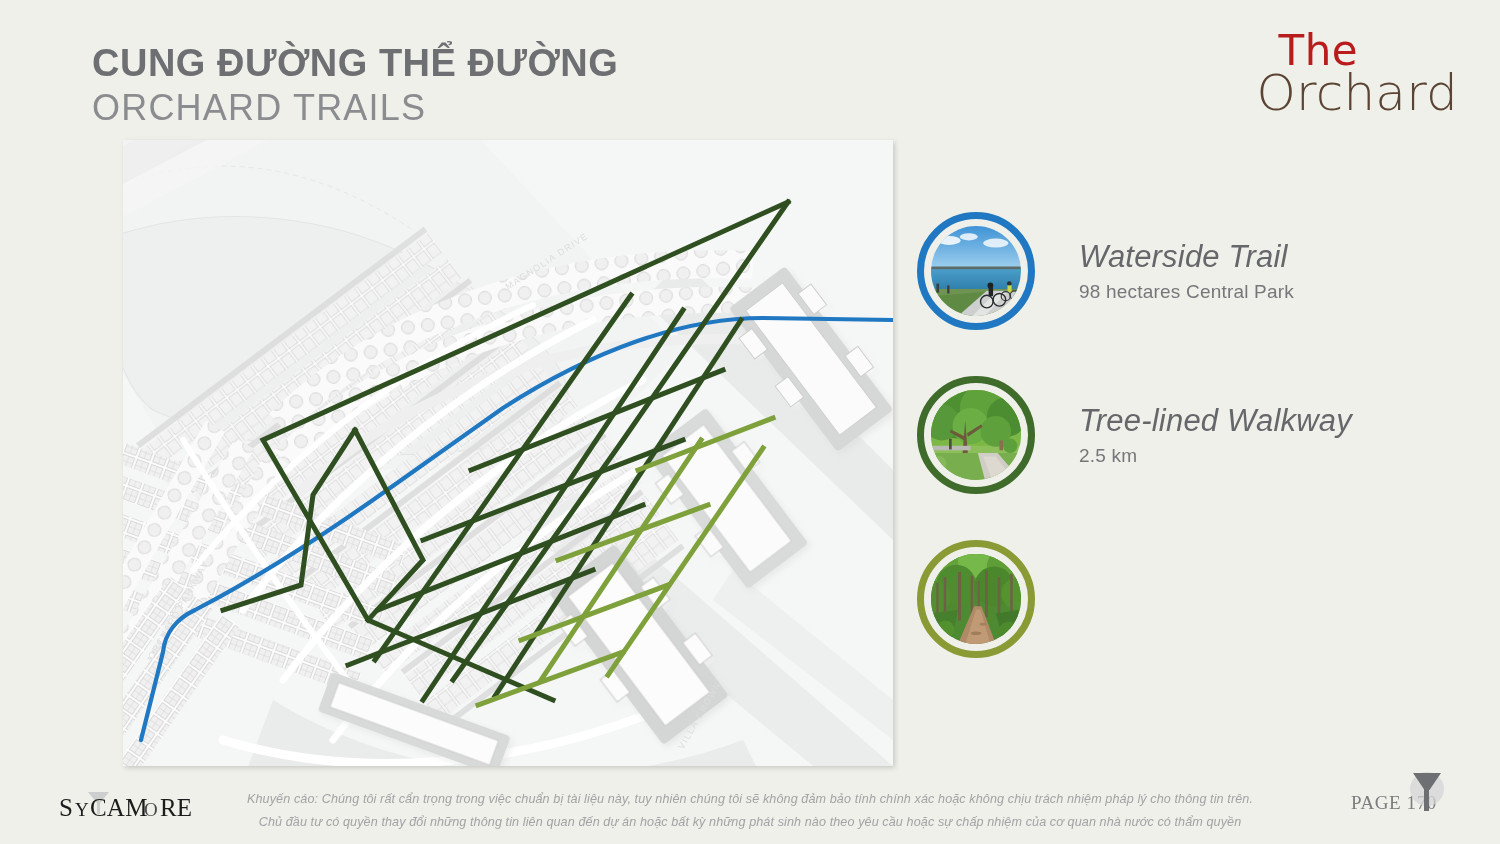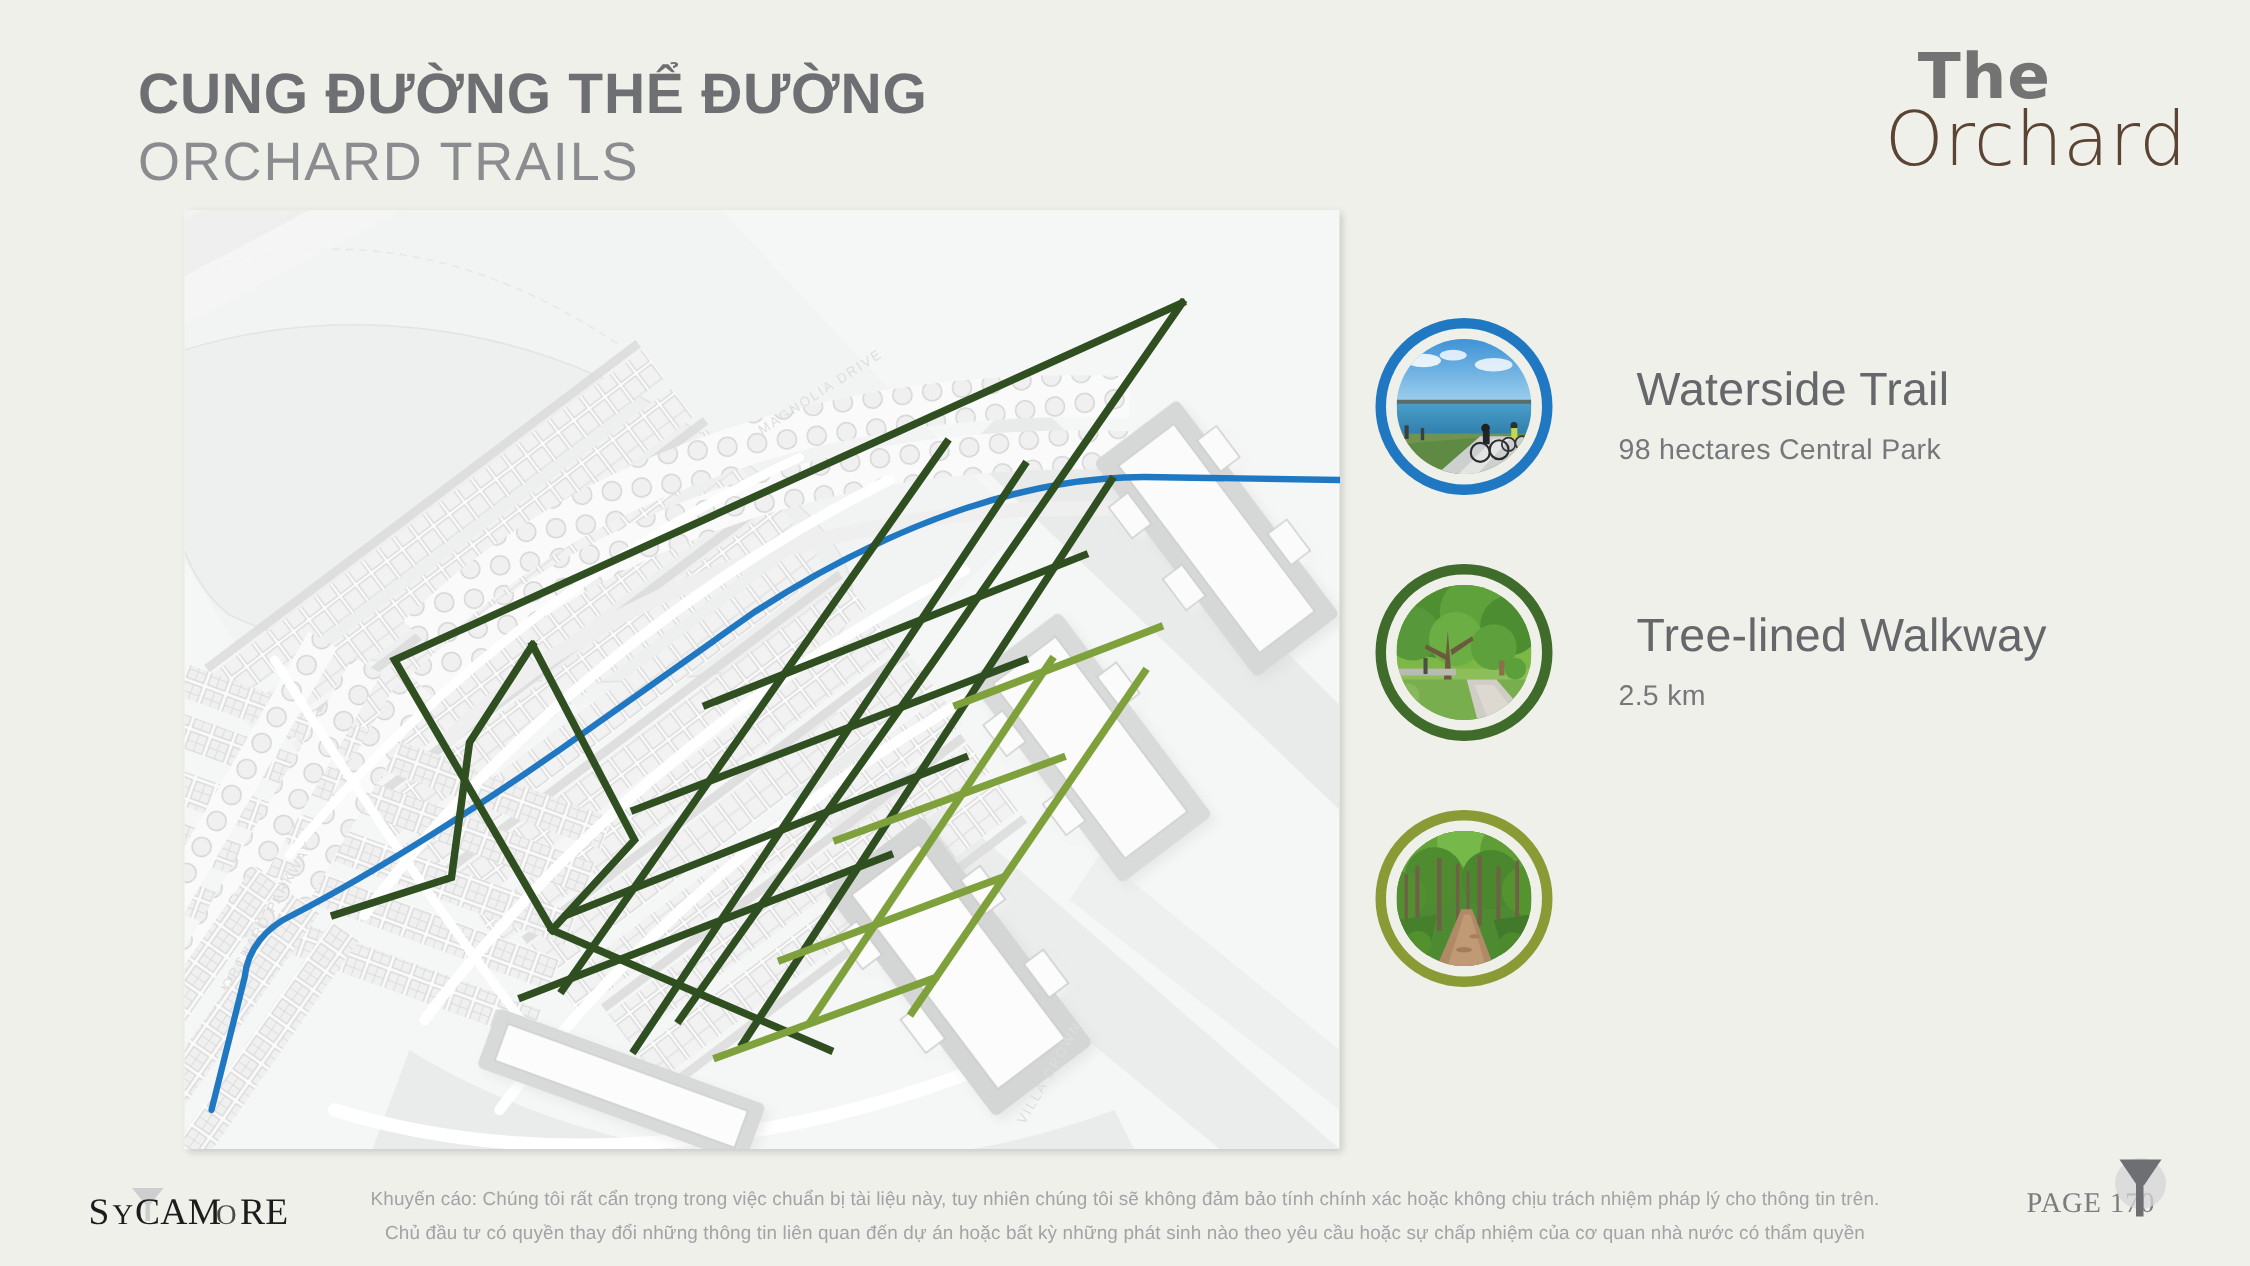--- a/index.html
+++ b/index.html
@@ -20,21 +20,21 @@
   }
   .title-sub{
     font-size:36px;font-weight:400;color:#8b8c8f;
     letter-spacing:1.2px;line-height:1.15;margin:2px 0 0 0;white-space:nowrap;
   }
 
   
   .brand{position:absolute;right:42px;top:30px;text-align:center;line-height:1;}
   .brand-the{
     display:block;font-family:"DejaVu Sans", sans-serif;
-    font-size:42px;color:#737373;font-weight:700;letter-spacing:.5px;
+    font-size:42px;color:#b91c1c;font-weight:400;letter-spacing:.5px;
     text-align:left;margin-left:22px;
   }
   .brand-orchard{
     display:block;font-family:"DejaVu Sans", sans-serif;
     font-size:50px;color:#5b4433;font-weight:300;letter-spacing:.2px;
     margin-top:-4px;
   }
 
   
   .map-wrap{
@@ -53,34 +53,34 @@
     box-sizing:border-box;overflow:hidden;position:relative;
   }
   .thumb-inner{position:absolute;inset:7px;border-radius:50%;overflow:hidden;}
   .thumb svg{display:block;width:100%;height:100%;}
   .t1{border:7px solid #1f78c1;}
   .t2{border:7px solid #3f6b2b;}
   .t3{border:7px solid #8a9a35;}
   .legend-text{margin-left:44px;}
   .legend-title{
     font-size:31px;color:#66676a;font-weight:400;
-    letter-spacing:.2px;line-height:1.15;margin:12px;white-space:nowrap;
+    letter-spacing:.2px;line-height:1.15;margin:0;white-space:nowrap;font-style:italic;
   }
   .legend-sub{
     font-size:19px;color:#76777a;font-weight:400;
     letter-spacing:.2px;margin:6px 0 0 0;white-space:nowrap;
   }
 
   
   .footer-disclaimer{
     position:absolute;left:0;right:0;top:788px;
     text-align:center;color:#a2a3a5;
     font-size:12.6px;line-height:1.85;letter-spacing:.1px;
   }
-  .footer-disclaimer div{white-space:nowrap;}
+  .footer-disclaimer div{white-space:nowrap;font-style:italic;}
 
   .sycamore{position:absolute;left:57px;top:788px;width:150px;height:40px;}
   .sycamore svg{display:block;}
 
   .pagenum{
     position:absolute;left:1351px;top:792px;
     font-family:"Liberation Serif", serif;
     font-size:19px;color:#7b7c7e;letter-spacing:.6px;
   }
   .ymark{position:absolute;left:1400px;top:770px;width:54px;height:48px;}

